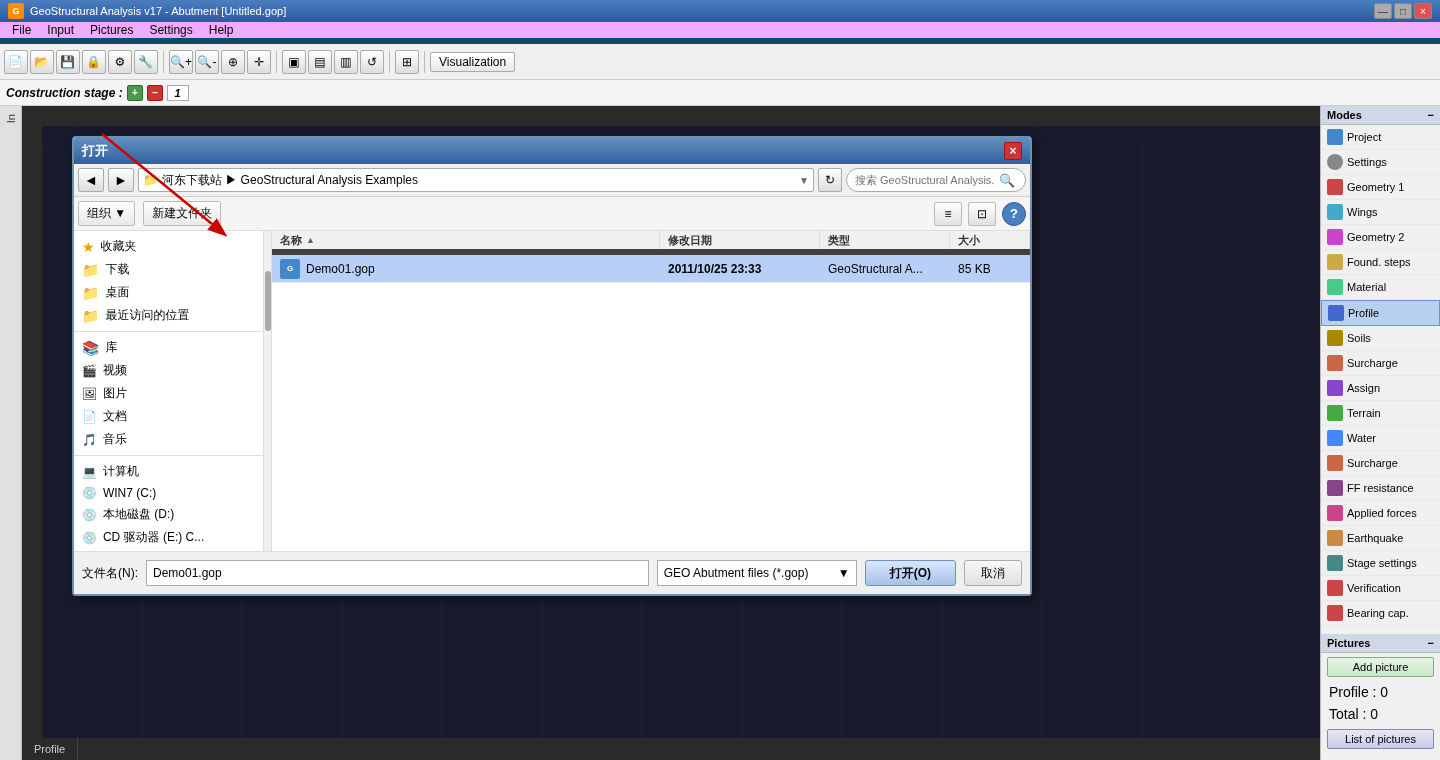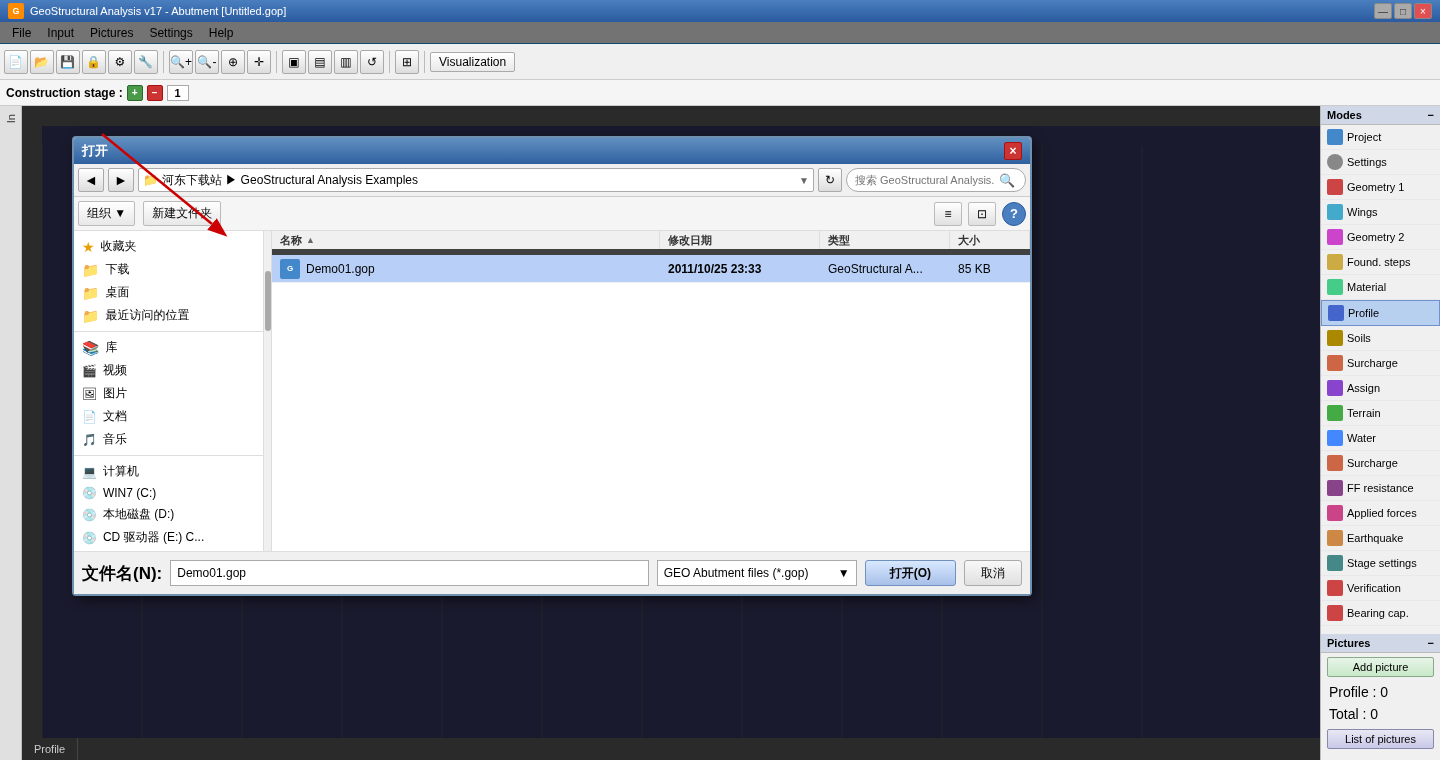--- a/index.html
+++ b/index.html
@@ -17,26 +17,26 @@
       justify-content: space-between;
     }
     .title-bar-left { display: flex; align-items: center; gap: 6px; }
     .title-bar-icon { width: 16px; height: 16px; background: #ff8c00; border-radius: 2px; display: flex; align-items: center; justify-content: center; color: white; font-size: 9px; font-weight: bold; }
     .title-bar-controls { display: flex; gap: 2px; }
     .title-btn { width: 18px; height: 16px; background: #aaa; border: 1px solid #888; border-radius: 2px; display: flex; align-items: center; justify-content: center; font-size: 10px; cursor: pointer; color: #333; }
     .title-btn.close { background: #e05050; color: white; }
 
     
     .menu-bar {
-      background: #737373;
+      background: #f0abfc;
       height: 22px;
       display: flex;
       align-items: center;
       padding: 0 4px;
-      border-bottom: 1px solid #0c4a6e;
+      border-bottom: 6px solid #0c4a6e;
     }
     .menu-item { padding: 2px 8px; font-size: 12px; cursor: pointer; color: #000; }
 
     
     .toolbar {
       background: #f0f0f0;
       height: 36px;
       display: flex;
       align-items: center;
       padding: 0 4px;
@@ -66,20 +66,21 @@
     
     .stage-bar {
       background: #f5f5f5;
       height: 26px;
       display: flex;
       align-items: center;
       padding: 0 6px;
       border-bottom: 1px solid #ccc;
       font-size: 12px;
       font-weight: bold;
+      font-style: italic;
     }
     .stage-bar .stage-controls { display: flex; gap: 4px; margin-left: 4px; align-items: center; }
     .stage-ctrl-btn {
       width: 16px; height: 16px;
       background: #4a9a4a;
       border: 1px solid #2a6a2a;
       border-radius: 2px;
       display: flex; align-items: center; justify-content: center;
       cursor: pointer;
       color: white;
@@ -463,21 +464,21 @@
 
     
     .dialog-bottom {
       background: #f0f0f0;
       border-top: 1px solid #ddd;
       padding: 8px;
       display: flex;
       align-items: center;
       gap: 8px;
     }
-    .filename-label { font-size: 17px; white-space: nowrap; font-weight: bold; }
+    .filename-label { font-size: 12px; white-space: nowrap; }
     .filename-input {
       flex: 1;
       height: 26px;
       border: 1px solid #aaa;
       padding: 0 6px;
       font-size: 12px;
       background: white;
     }
     .filetype-dropdown {
       height: 26px;

